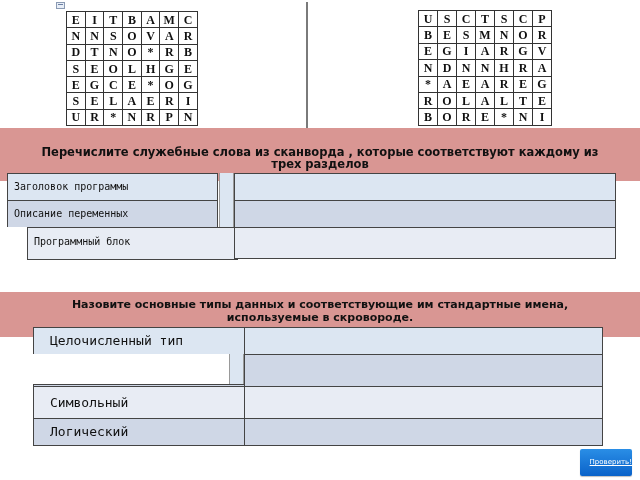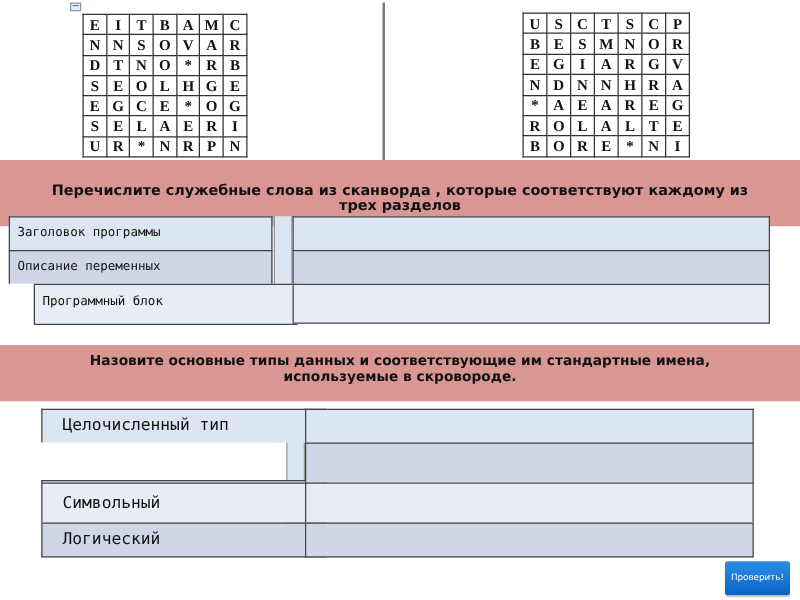--- a/index.html
+++ b/index.html
@@ -29,21 +29,21 @@
     .divider {
       position:absolute; left:306px; top:2px; width:2px; height:126px; background:#7a7a7a;
     }
     .banner {
       position:absolute; left:0; right:0; background:#d99693;
       text-align:center; font-weight:bold; color:#111;
     }
     .banner-1 { top:128px; height:37px; font-size:11.5px; line-height:12px; padding-top:16px; }
     .banner-1 .l1 { display:block; padding-top:2px; }
     .banner-1 .l3 { display:block; }
-    .banner-2 { top:276px; height:45px; font-size:11px; line-height:13px; }
+    .banner-2 { top:292px; height:45px; font-size:11px; line-height:13px; }
     .banner-2 .inner { display:block; padding-top:6px; }
     .tbl { position:absolute; }
     .cell-label {
       position:absolute; box-sizing:border-box; border:1px solid #444; border-bottom:none;
       font-family:"DejaVu Sans Mono", monospace; color:#111; white-space:nowrap; overflow:hidden;
     }
     .cell-answer {
       position:absolute; box-sizing:border-box; border:1px solid #444; border-bottom:none;
     }
     .strip {
@@ -62,22 +62,22 @@
 
     
     .t2 .cell-label { left:33px; width:228px; font-size:13px; padding-left:16px; }
     .t2 .cell-answer { left:244px; width:359px; }
     .t2 .strip { left:229px; width:15px; top:327px; height:119px; }
     .t2 .notch { position:absolute; left:229px; top:416px; width:15px; height:2px; background:#111; }
 
     .check-btn {
       position:absolute; left:580px; top:449px; width:52px; height:27px;
       background:linear-gradient(#2a8ee6,#0a62c9); border-radius:2px;
-      color:#fff; font-size:7px; text-align:center; line-height:27px;
-      box-shadow:0 1px 1px rgba(0,0,0,0.25); cursor:pointer;
+      color:#fff; font-size:7px; text-align:right; line-height:27px;
+      box-shadow:0 1px 1px rgba(0,0,0,0.25); cursor:pointer;text-decoration:underline;
     }
   </style>
 </head>
 <body>
 
 <div class="frame-icon"></div>
 
 <table class="grid grid-left">
   <tbody id="grid-left-body">
       <tr>

